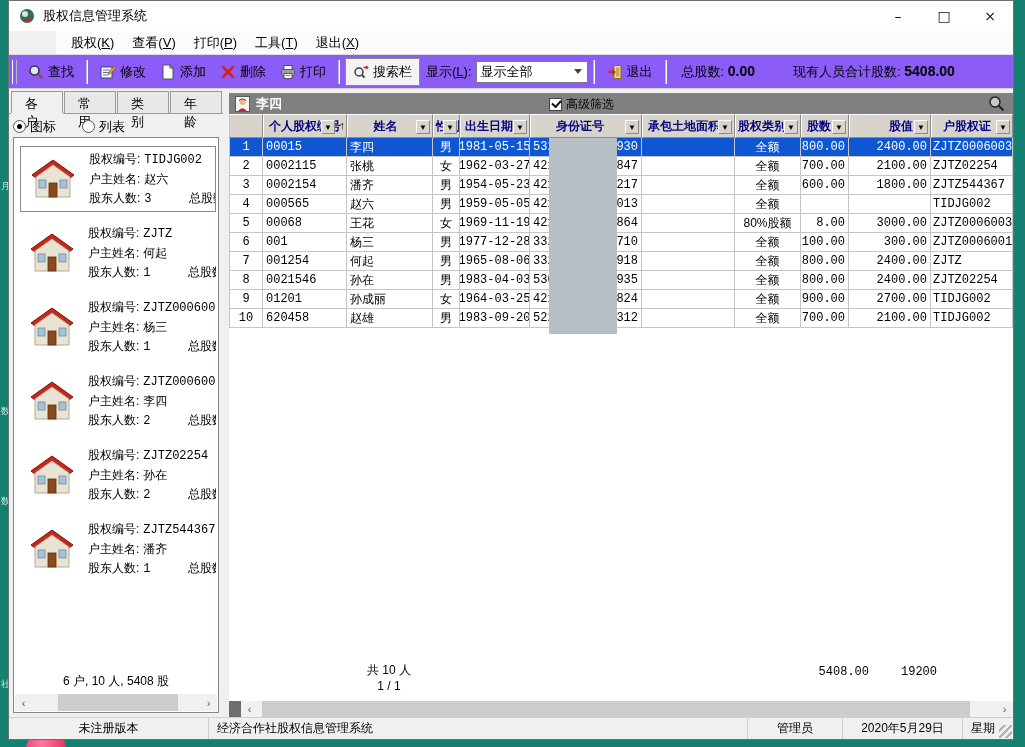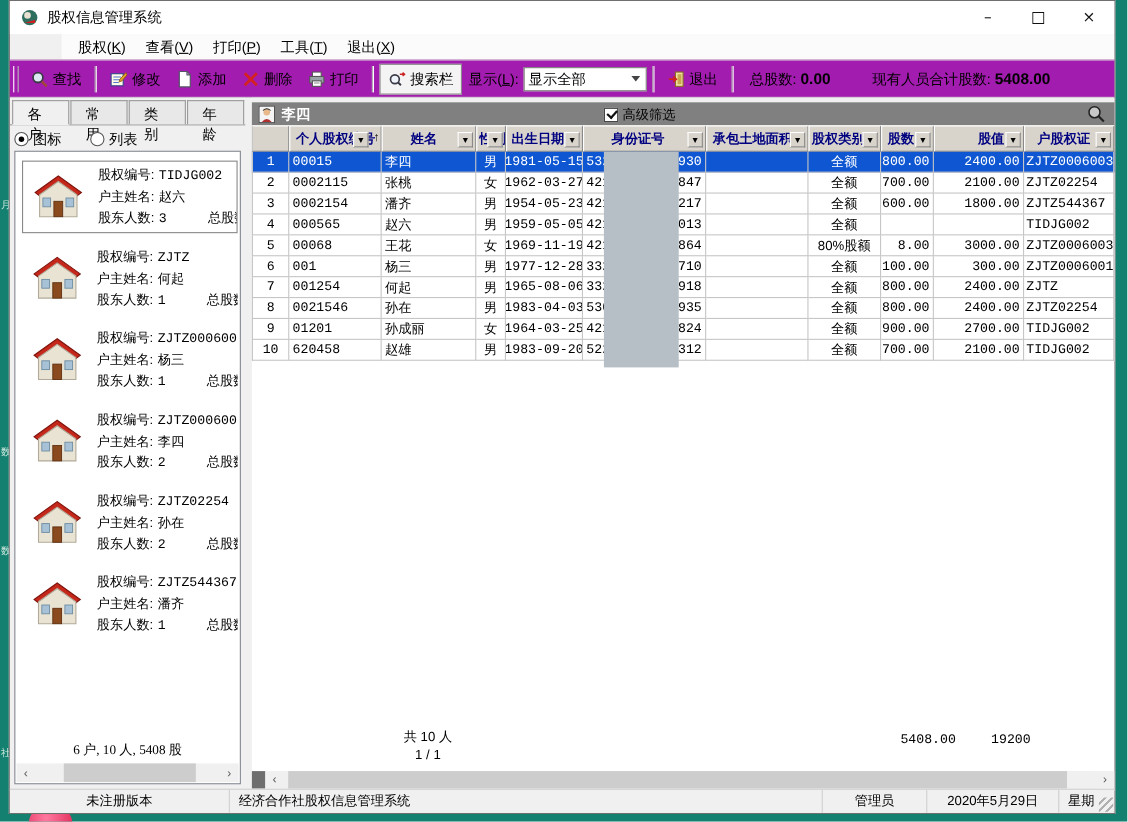--- a/index.html
+++ b/index.html
@@ -23,21 +23,21 @@
   .win-btn { width:46px; height:30px; display:flex; align-items:center; justify-content:center;
              font-size:14px; color:#111; font-family:"DejaVu Sans",sans-serif; }
 
   
   .menubar { position:absolute; left:0; top:30px; right:0; height:23px; background:#fbfbfb;
              display:flex; align-items:center; padding-left:6px;margin-left:47px; }
   .menu-item { padding:3px 9px; font-size:13px; }
   .menu-item .key { text-decoration:underline; }
 
   
-  .toolbar { position:absolute; left:0; top:53px; right:0; height:35px; background:#a21caf;
+  .toolbar { position:absolute; left:0; top:53px; right:0; height:35px; background:#8b5cf6;
              border-top:1px solid #dcdcdc; border-bottom:1px solid #d2d2d2;
              display:flex; align-items:center; }
   .tb-grip { width:5px; height:24px; margin:0 4px 0 3px; border-left:1px solid #fff; border-right:1px solid #b8b8b8; }
   .tbtn { display:flex; align-items:center; gap:4px; padding:4px 7px; font-size:13px; white-space:nowrap; }
   .tbtn svg { flex:0 0 auto; }
   .tb-sep { width:2px; height:24px; margin:0 5px; border-left:1px solid #b8b8b8; border-right:1px solid #fff; }
   .tbtn.toggled { border:1px solid #8a8a8a; background:#f4f4f4; }
   .tb-label { font-size:13px; margin:0 4px 0 6px; white-space:nowrap; }
   .tb-label .key { text-decoration:underline; }
   .combo { width:112px; height:22px; background:#fff; border:1px solid #7a7a7a; display:flex; align-items:center; position:relative; }
@@ -62,21 +62,21 @@
 
   .listbox { position:absolute; left:4px; top:48px; width:206px; height:576px; background:#fff;
              border:1px solid #828790; overflow:hidden; }
   .entry { position:relative; height:66px; margin:8px 2px 8px 6px; display:flex; align-items:center; overflow:hidden; }
   .entry.selected { border:1px solid #888; }
   .entry svg { margin-left:8px; flex:0 0 auto; }
   .entry-text { margin-left:12px; line-height:19px; font-size:12px; white-space:nowrap; position:relative; width:140px; }
   .entry-text .lab { color:#000; }
   .entry-text .val { margin-left:4px; }
   .entry-text .tot { position:absolute; left:100px; }
-  .list-summary { position:absolute; left:0; right:0; bottom:22px; text-align:center; font-size:12px;font-family:Liberation Serif, serif; }
+  .list-summary { position:absolute; left:0; right:0; bottom:22px; text-align:center; font-size:12px; }
 
   .hscroll { position:absolute; left:1px; right:1px; bottom:1px; height:17px; background:#f0f0f0; display:flex; align-items:center; }
   .hs-btn { width:17px; height:17px; display:flex; align-items:center; justify-content:center; color:#555; font-size:11px; }
   .hs-track { flex:1; height:17px; position:relative; }
   .hs-thumb { position:absolute; top:0; height:17px; background:#cdcdcd; }
 
   
   .main { position:absolute; left:220px; top:88px; width:784px; height:630px; background:#fff; }
   .main-topgap { position:absolute; left:0; top:0; right:0; height:4px; background:#f0f0f0; }
   .panel-head { position:absolute; left:0; top:4px; right:0; height:21px; background:#808080; display:flex; align-items:center; }

